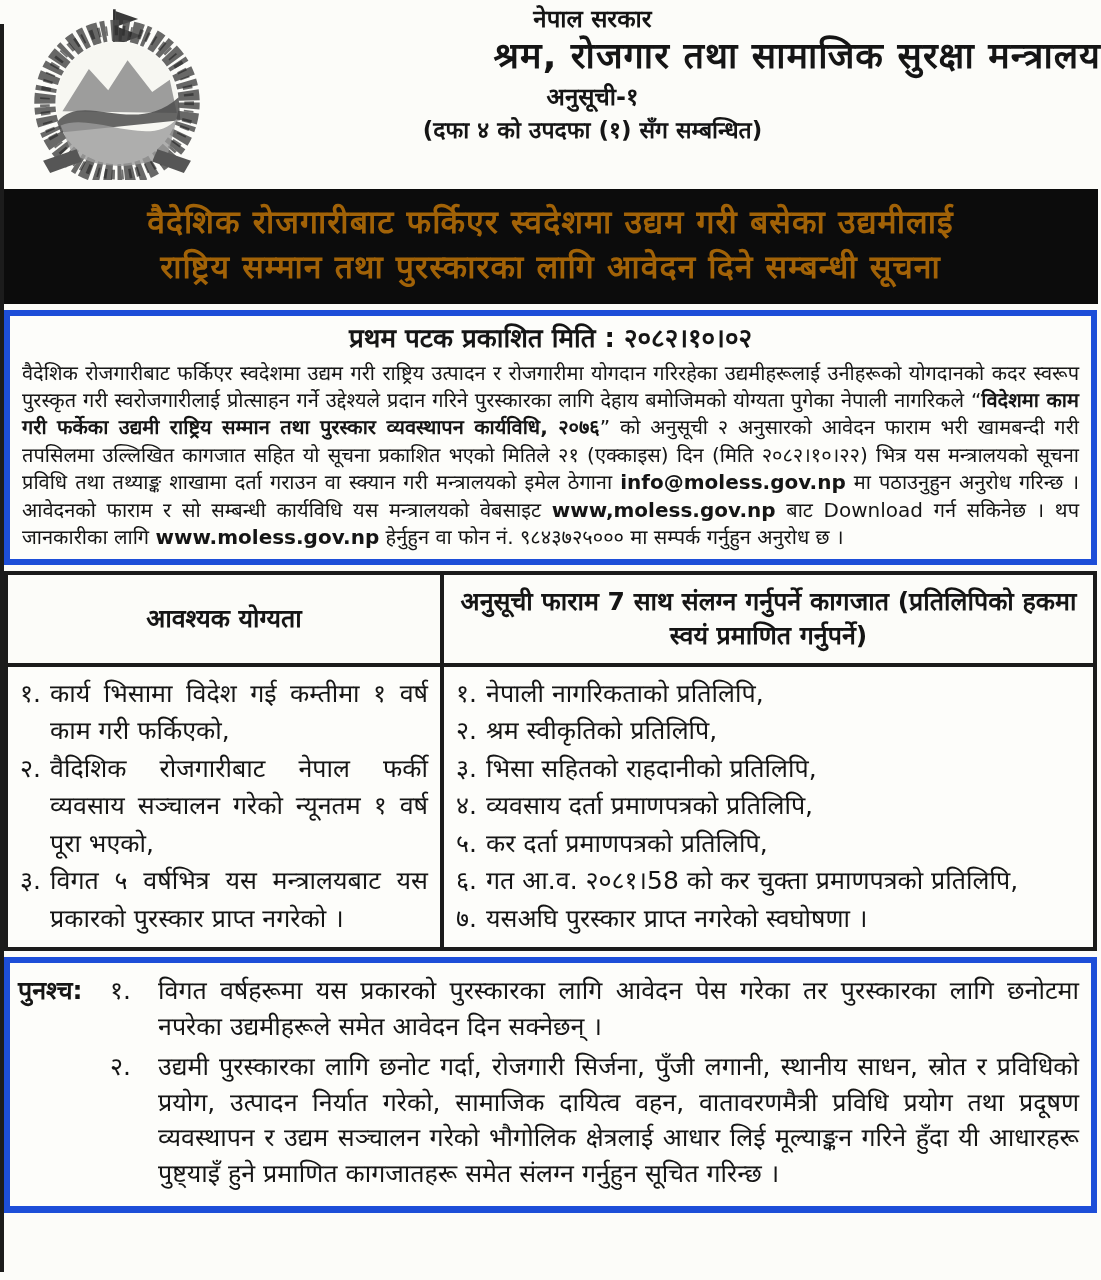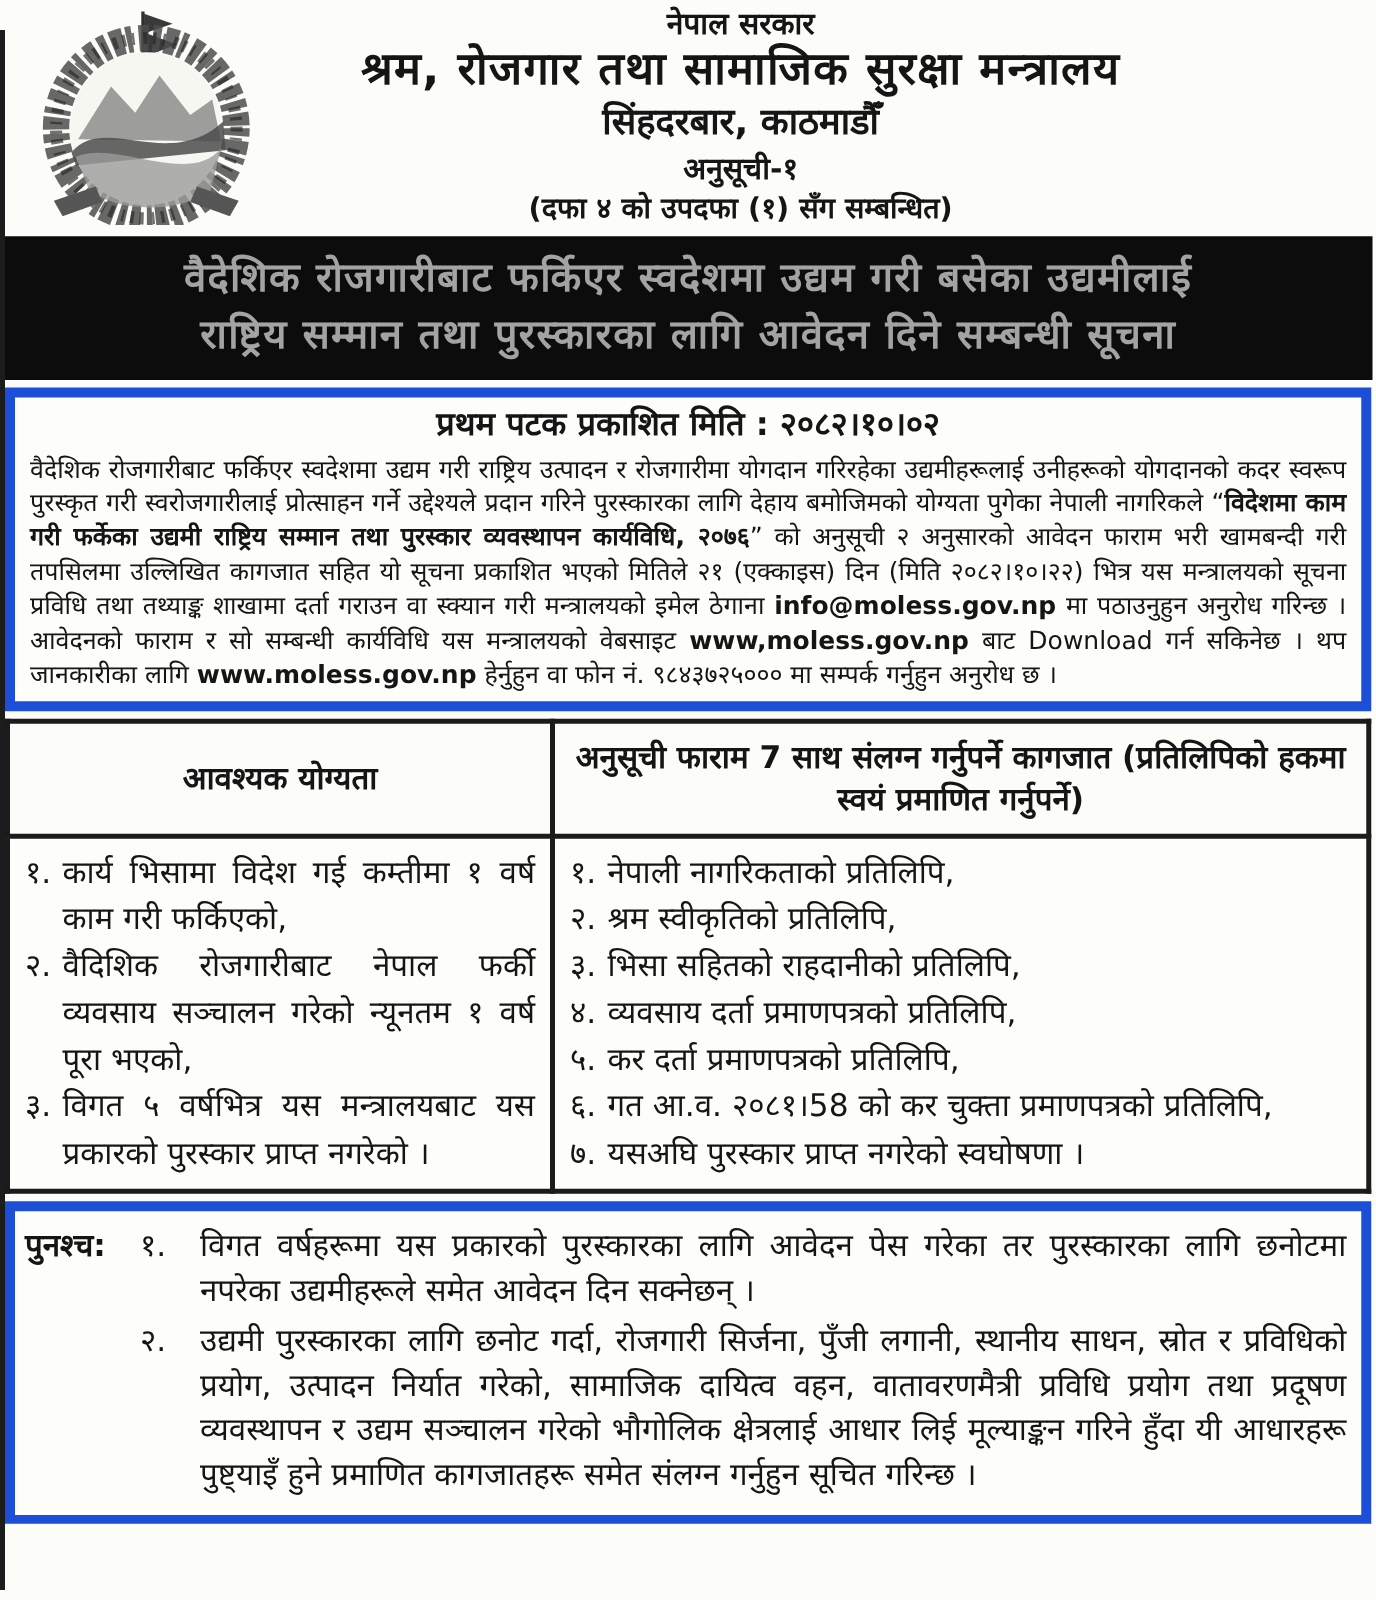--- a/index.html
+++ b/index.html
@@ -9,34 +9,34 @@
     background: #fcfcf9; color: #151515;
     font-family: "DejaVu Sans", sans-serif;
   }
   .left-rule { position: absolute; left: 0; top: 24px; width: 4px; height: 1248px; background: #1c1c1c; }
 
   
   .header { position: relative; padding-top: 6px; height: 184px; }
   .emblem { position: absolute; left: 26px; top: 4px; width: 182px; height: 176px; }
   .htext { text-align: center; padding-left: 60px; margin-left: 24px; }
   .gov      { font-size: 24px; font-weight: bold; line-height: 1.15; }
-  .ministry { font-size: 36px; font-weight: bold; line-height: 1.2; letter-spacing: 1px; }
+  .ministry { font-size: 36px; font-weight: bold; line-height: 1.2; letter-spacing: 1px; text-align: right; }
   .addr     { font-size: 29px; font-weight: bold; line-height: 1.2; margin-top: 3px; }
   .sched    { font-size: 24px; font-weight: bold; line-height: 1.2; margin-top: 6px; }
   .sect     { font-size: 23px; font-weight: bold; line-height: 1.2; margin-top: 5px; }
 
   
   .banner {
-    margin: 5px 3px 0 3px; background: #0c0c0c; color: #a3a3a3;
+    margin: 5px 3px 0 3px; background: #0c0c0c; color: #a16207;
     text-align: center; padding: 11px 10px 13px 10px;
   }
   .banner .l { font-size: 32px; font-weight: bold; line-height: 1.42; letter-spacing: 1px; }
 
   
-  .box { border: 8px solid #1d4ed8; margin: 6px 4px 0 4px; background: #fdfdfa; }
+  .box { border: 6px solid #1d4ed8; margin: 6px 4px 0 4px; background: #fdfdfa; }
   .notice-box { padding: 4px 12px 8px 12px; }
   .pubdate { text-align: center; font-weight: bold; font-size: 26px; line-height: 1.3; margin: 2px 0 4px 0; }
   .para { font-size: 20px; line-height: 1.37; text-align: justify; }
   .para b { font-weight: bold; }
 
   
   table.docs { border-collapse: collapse; width: 1093px; margin: 6px 4px 0 4px; }
   table.docs, table.docs th, table.docs td { border: 4px solid #1b1b1b; }
   table.docs th { font-size: 25px; font-weight: bold; padding: 10px 10px; text-align: center; vertical-align: middle; line-height: 1.35; }
   table.docs td { vertical-align: top; padding: 8px 4px 10px 6px; background: #fdfdfa; }
@@ -70,21 +70,20 @@
     <circle cx="100" cy="112" r="69" fill="#f7f7f2"></circle>
     <path d="M38 122 L68 74 L90 98 L112 64 L140 100 L160 86 L168 124 Z" fill="#8d8d8d" opacity="0.85"></path>
     <path d="M32 134 C62 98 120 152 170 106 L172 132 L36 146 Z" fill="#4c4c4c" opacity="0.85"></path>
     <path d="M36 138 C72 122 140 166 168 130 L158 170 C128 189 74 189 48 168 Z" fill="#9b9b9b" opacity="0.8"></path>
     <path d="M16 178 l38 -13 6 14 -36 13 z" fill="#565656"></path>
     <path d="M184 178 l-38 -13 -6 14 36 13 z" fill="#565656"></path>
   </svg>
   <div class="htext">
     <div class="gov">नेपाल सरकार</div>
     <div class="ministry">श्रम, रोजगार तथा सामाजिक सुरक्षा मन्त्रालय</div>
-    <div class="addr">सिंहदरबार, काठमाडौँ</div>
     <div class="sched">अनुसूची-१</div>
     <div class="sect">(दफा ४ को उपदफा (१) सँग सम्बन्धित)</div>
   </div>
 </div>
 
 <div class="banner">
   <div class="l">वैदेशिक रोजगारीबाट फर्किएर स्वदेशमा उद्यम गरी बसेका उद्यमीलाई</div>
   <div class="l">राष्ट्रिय सम्मान तथा पुरस्कारका लागि आवेदन दिने सम्बन्धी सूचना</div>
 </div>
 

